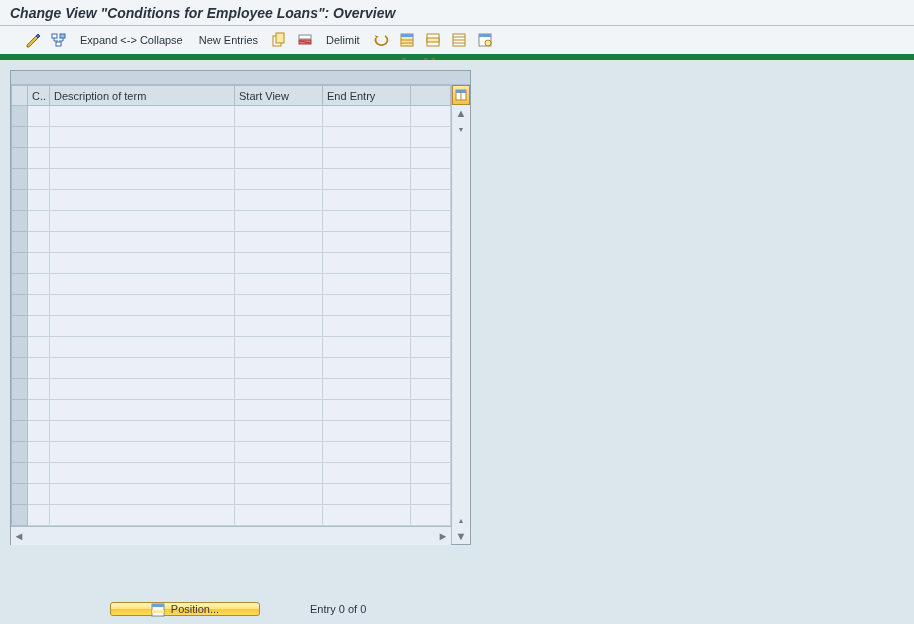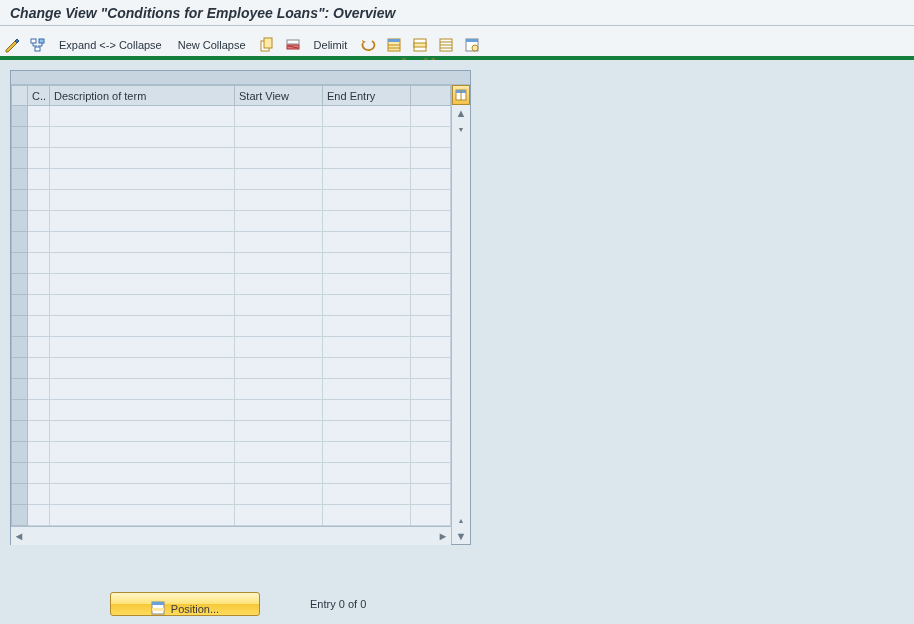--- a/index.html
+++ b/index.html
@@ -20,24 +20,24 @@
       font-style: italic;
       font-weight: bold;
       font-size: 14px;
       color: #2a3540;
       display: flex;
       align-items: center;
     }
     .toolbar {
       height: 34px;
       background: #f2f5f8;
-      border-bottom: 4px solid #15803d;
+      border-bottom: 6px solid #15803d;
       display: flex;
-      align-items: flex-end;
-      padding: 0 1px;
+      align-items: center;
+      padding: 0 22px;
       gap: 4px;
       color: #2a3540;
     }
     .tb-btn {
       display: inline-flex;
       align-items: center;
       justify-content: center;
       height: 22px;
       min-width: 22px;
       padding: 0 3px;
@@ -149,27 +149,27 @@
 
     .footer {
       position: absolute;
       left: 0; right: 0;
       bottom: 8px;
       display:flex;
       align-items:center;
       padding-left: 110px;
     }
     .btn {
-      height: 24px;
+      height: 14px;
       min-width: 150px;
       background: linear-gradient(#fff6c9,#ffe47a 48%,#f6c93a 52%,#ffdb5c);
       border: 1px solid #b08b2e;
       border-radius: 3px;
       display:inline-flex;
-      align-items:flex-end;
+      align-items:flex-start;
       justify-content:center;
       gap:6px;
       font-size:11px;
       color:#3a3a3a;
       cursor:pointer;
       padding: 0 10px;
     }
     .entry-status {
       margin-left: 50px;
       font-size:11px;
@@ -203,21 +203,21 @@
   </span>
   <span class="tb-btn">
     <svg width="16" height="16">
         <rect x="1" y="2" width="5" height="4" fill="#fff" stroke="#3a6aa8"></rect>
         <rect x="9" y="2" width="5" height="4" fill="#8fc3f0" stroke="#3a6aa8"></rect>
         <rect x="5" y="10" width="5" height="4" fill="#fff" stroke="#3a6aa8"></rect>
         <path d="M3 6 V9 H7 M12 6 V9 H8" stroke="#3a6aa8" fill="none"></path>
       </svg>
   </span>
   <span class="tb-text">Expand &lt;-&gt; Collapse</span>
-  <span class="tb-text">New Collapse</span>
+  <span class="tb-text">New Entries</span>
   <span class="tb-btn">
     <svg width="16" height="16">
         <rect x="2" y="4" width="8" height="10" fill="#fff" stroke="#b58a20"></rect>
         <rect x="5" y="1" width="8" height="10" fill="#ffe9a6" stroke="#b58a20"></rect>
       </svg>
   </span>
   <span class="tb-btn">
     <svg width="16" height="16">
         <rect x="2" y="3" width="12" height="4" fill="#fff" stroke="#888"></rect>
         <rect x="2" y="8" width="12" height="4" fill="#e08080" stroke="#a33"></rect>

